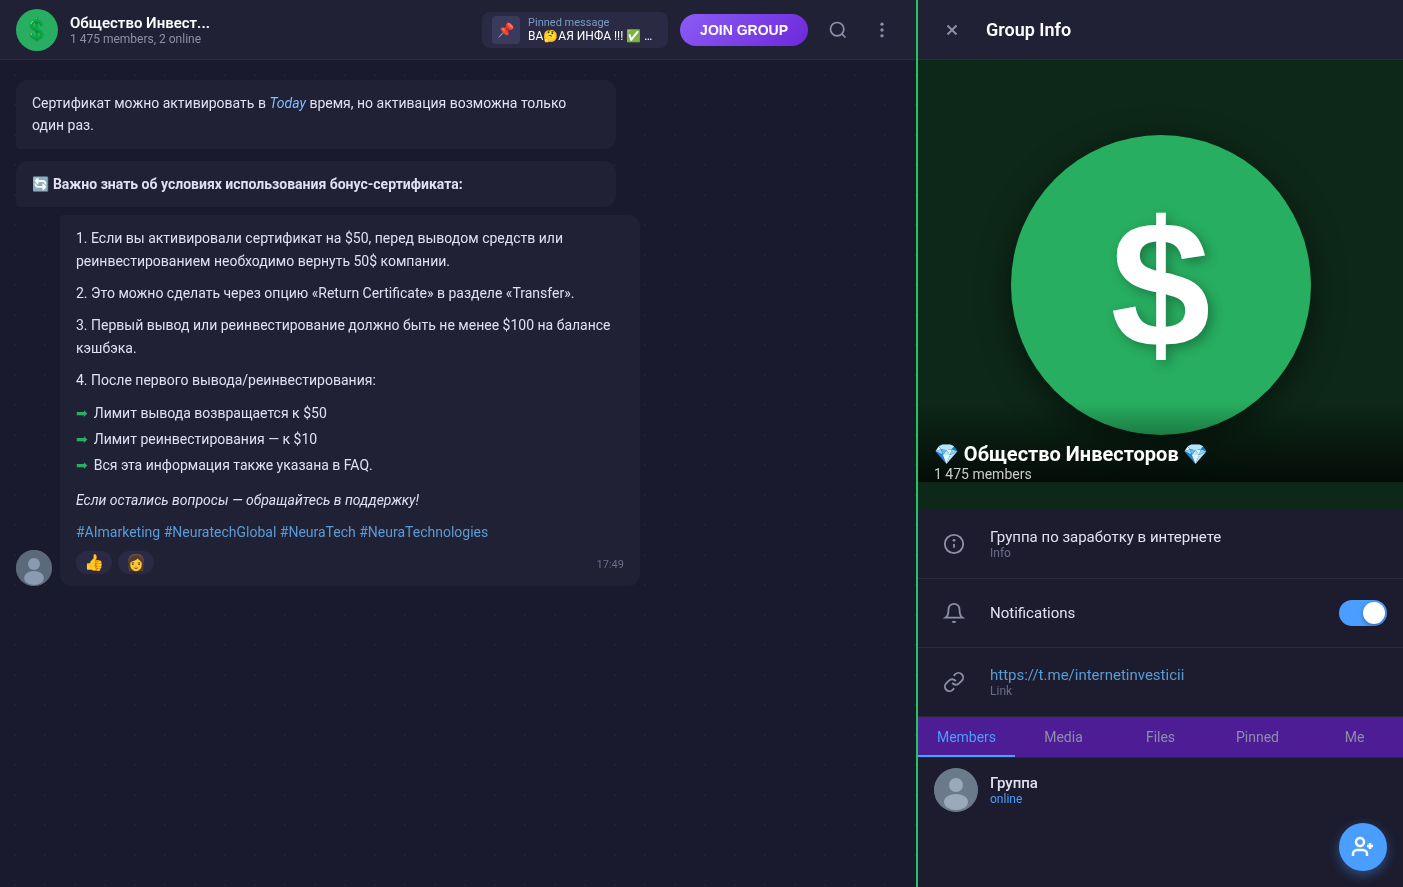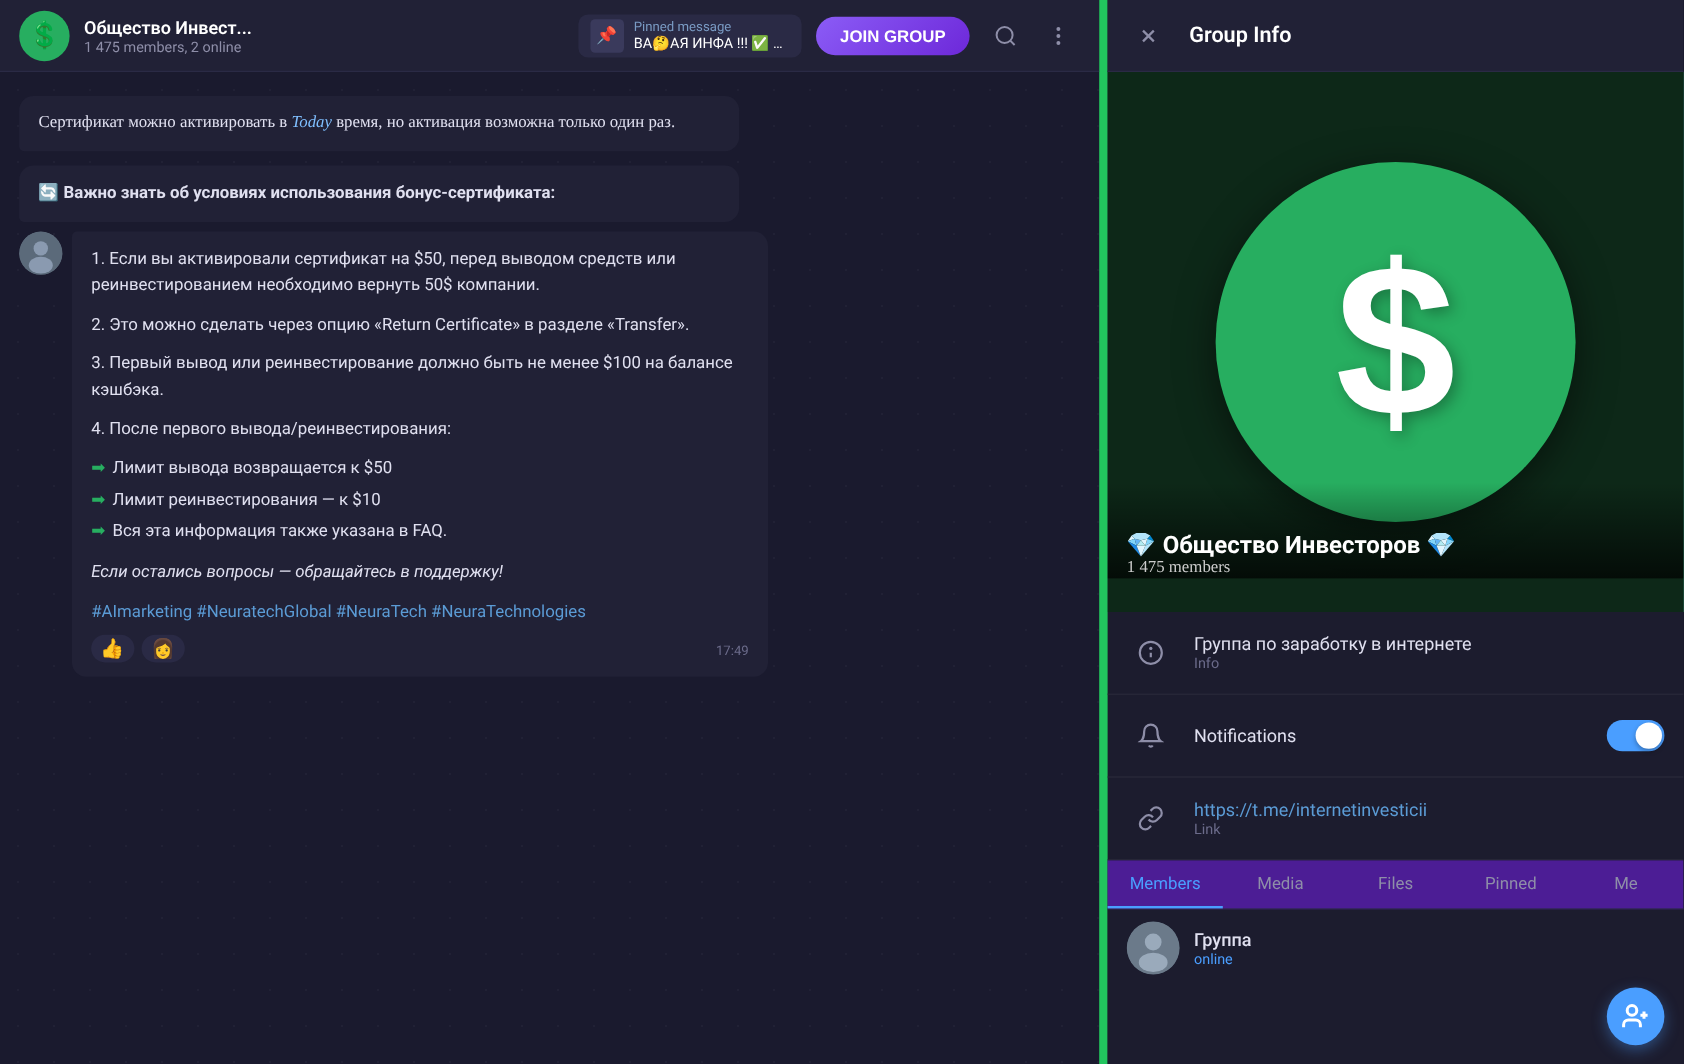--- a/index.html
+++ b/index.html
@@ -244,36 +244,36 @@
       justify-content: center;
     }
 
     .sender-avatar svg {
       width: 36px;
       height: 36px;
     }
 
     .message-row {
       display: flex;
-      align-items: flex-start;
+      align-items: flex-end;
       gap: 8px;
     }
 
     .italic-text {
       font-style: italic;
     }
 
     
     .group-info-panel {
       width: 487px;
       height: 887px;
       background: #1c1c2e;
       display: flex;
       flex-direction: column;
-      border-left: 7px solid #22c55e;
+      border-left: 2px solid #22c55e;
     }
 
     .group-info-header {
       display: flex;
       align-items: center;
       padding: 0 16px;
       height: 60px;
       background: #212136;
       border-bottom: 1px solid #2a2a45;
       gap: 16px;
@@ -354,21 +354,20 @@
 
     .group-name-text {
       font-size: 20px;
       font-weight: 700;
       color: #fff;
     }
 
     .group-members-text {
       font-size: 14px;
       color: #ccc;
-      font-family: Liberation Serif, serif;
     }
 
     
     .info-section {
       padding: 0;
       flex-shrink: 0;
     }
 
     .info-row {
       display: flex;
@@ -564,21 +563,21 @@
           <circle cx="12" cy="5" r="2"></circle>
             <circle cx="12" cy="12" r="2"></circle>
             <circle cx="12" cy="19" r="2"></circle>
         </svg>
       </button>
     </div>
   </div>
 
   <div class="chat-messages">
 
-    <div class="message-bubble" style="max-width:600px;font-family:Liberation Serif, serif;">
+    <div class="message-bubble" style="max-width:600px;">
       <div class="message-text">
         Сертификат можно активировать в <span class="highlight">Today</span> время, но активация возможна только один раз.
       </div>
     </div>
 
     <div class="message-bubble" style="max-width:600px; margin-top:4px;">
       <div class="message-text">
         🔄 <strong>Важно знать об условиях использования бонус-сертификата:</strong>
       </div>
     </div>

